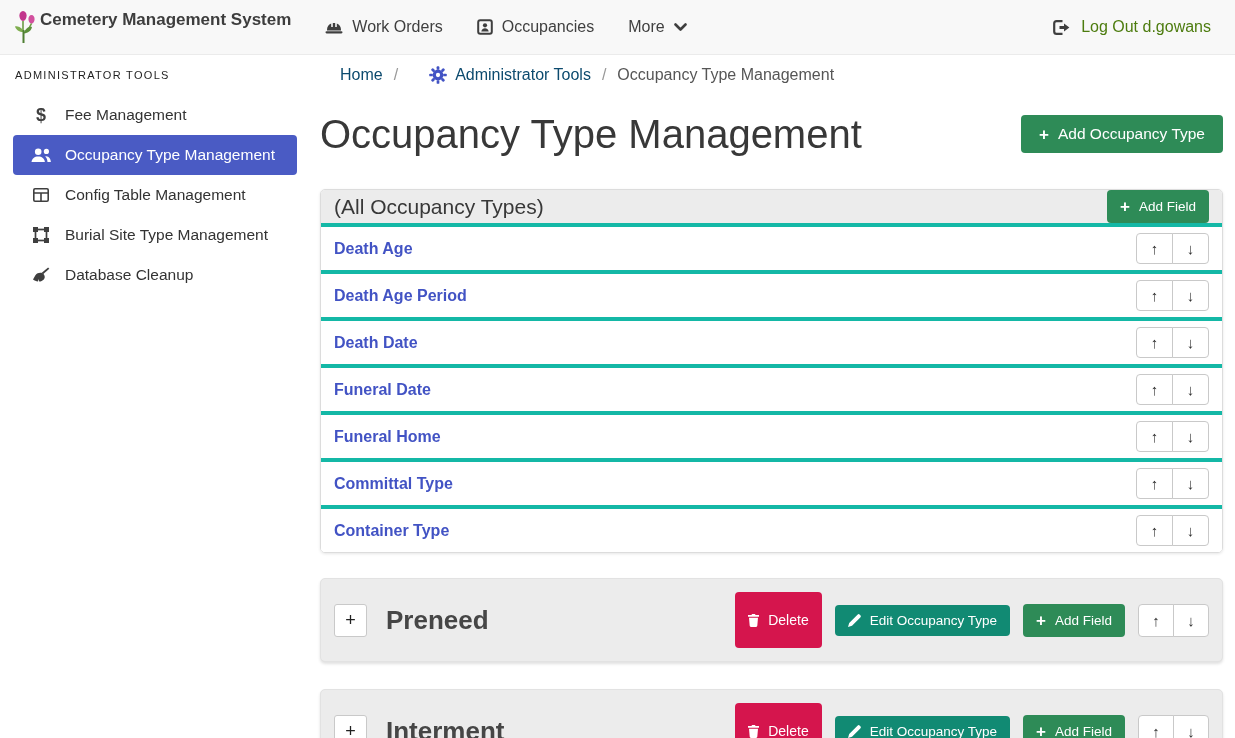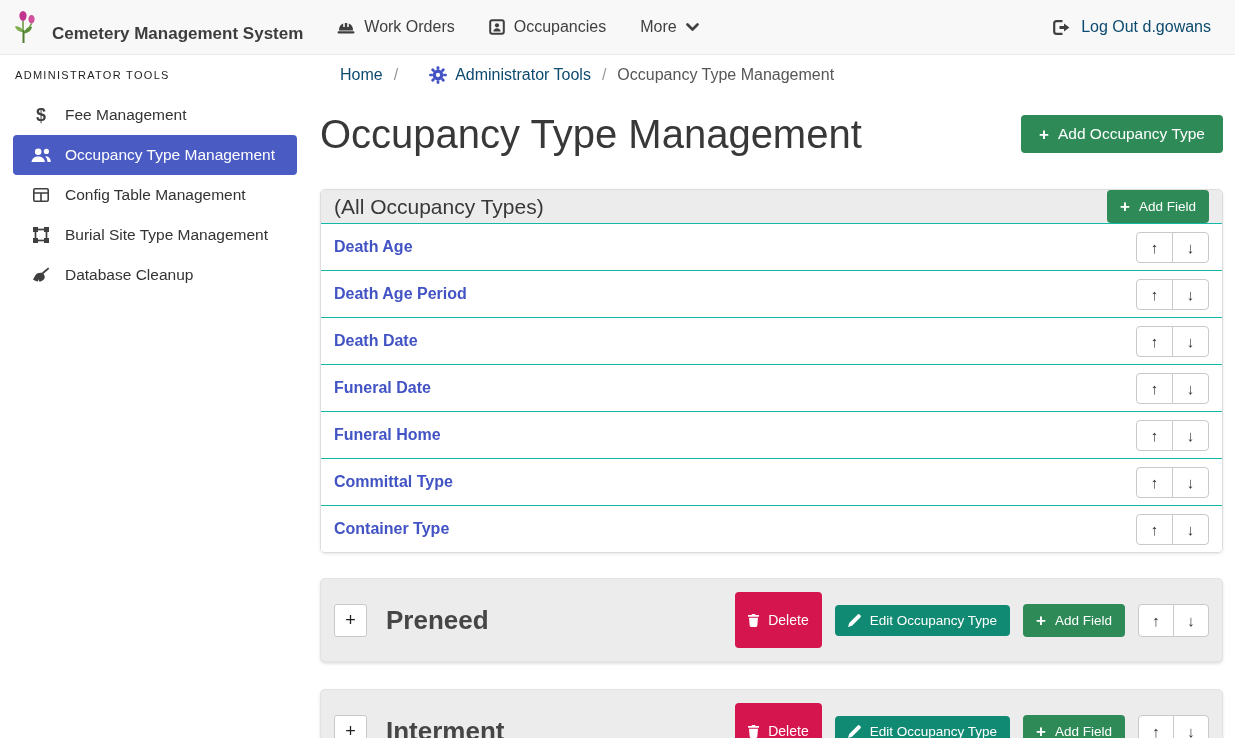--- a/index.html
+++ b/index.html
@@ -2,27 +2,27 @@
 <html><head>
 <meta charset="utf-8">
 <style>
   * { box-sizing: border-box; margin: 0; padding: 0; }
   html,body { width:1235px; height:738px; overflow:hidden; background:#fff;
     font-family:"Liberation Sans", sans-serif; color:#333; }
 
   
   .navbar { height:55px; background:#f8f8f8; border-bottom:1px solid #ebebeb;
     display:flex; align-items:center; padding:0 24px 0 14px; }
-  .brand { display:flex; align-items:flex-end; gap:12px; text-decoration:none; cursor:pointer; }
+  .brand { display:flex; align-items:flex-start; text-decoration:none; cursor:pointer; }
   .brand-text { font-size:17px; font-weight:bold; color:#3d3d3d; }
   .nav-links { display:flex; align-items:center; }
   .nav-item { display:flex; align-items:center; gap:9px; margin-left:34px;
     font-size:16px; color:#3f3f3f; text-decoration:none; cursor:pointer; }
   .logout { margin-left:auto; display:flex; align-items:center; gap:10px;
-    font-size:16px; color:#0c4a6e; text-decoration:none; cursor:pointer; }
+    font-size:16px; color:#4d7c0f; text-decoration:none; cursor:pointer; }
 
   
   .shell { display:flex; height:683px; }
   .sidebar { width:310px; padding:8px 13px 0 13px; flex:none; }
   .side-heading { font-size:11px; letter-spacing:1.3px; color:#1f1f1f; padding:6px 0 14px 2px; }
   .side-item { height:40px; display:flex; align-items:center; gap:13px; padding-left:17px;
     font-size:15.5px; color:#333; border-radius:4px; cursor:pointer; }
   .side-item .ic { width:22px; display:flex; justify-content:center; align-items:center; }
   .side-item.active { background:#4a5bc4; color:#fff; }
   .dollar-glyph { font-size:18px; font-weight:bold; color:#3f3f3f; }
@@ -45,21 +45,21 @@
   .btn-delete { background:#d5154d; font-size:14px; padding:20px 13px; }
   .btn-edit { background:#118a73; font-size:13.5px; padding:8px 13px;justify-content:space-between; }
 
   
   .card { margin-top:32px; border:1px solid #dcdcdc; border-radius:5px; overflow:hidden;
     box-shadow:0 1px 3px rgba(0,0,0,.10); }
   .card-header { background:#ececec; padding:0 13px; display:flex;
     justify-content:space-between; align-items:center; }
   .card-title { font-size:21px; line-height:28px; color:#383838; }
   .field-row { height:47px; display:flex; justify-content:space-between; align-items:center;
-    padding:0 13px; border-top:1px solid #14b8a6; background:#fff; }
+    padding:0 13px; border-top:4px solid #14b8a6; background:#fff; }
   .field-link { font-size:16px; font-weight:bold; color:#4253c4; text-decoration:none; cursor:pointer; }
 
   .arrow-group { display:flex; }
   .arrow-btn { width:37px; height:31px; background:#fff; border:1px solid #c9c9c9;
     font-size:15px; color:#333; cursor:pointer; font-family:inherit; display:flex;
     align-items:center; justify-content:center; }
   .arrow-btn.up { border-radius:4px 0 0 4px; }
   .arrow-btn.down { border-radius:0 4px 4px 0; margin-left:-1px; }
 
   

